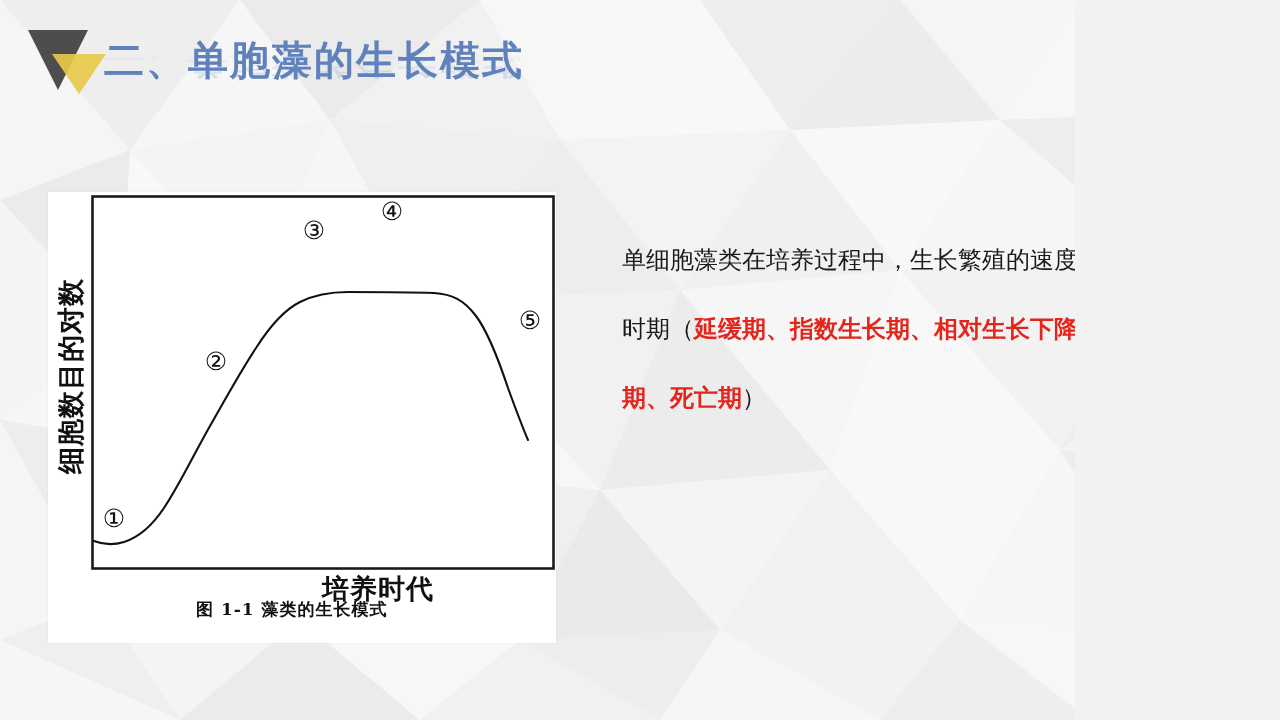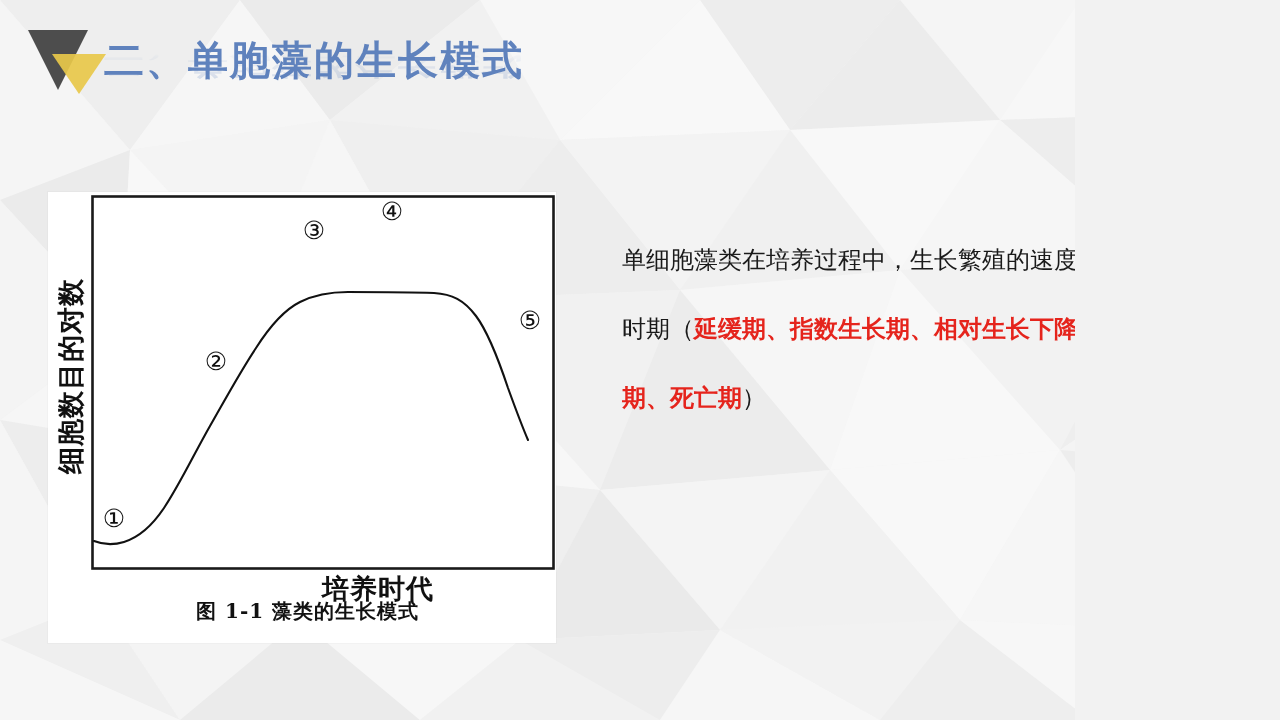--- a/index.html
+++ b/index.html
@@ -93,21 +93,21 @@
   #chart-svg {
     position: absolute;
     left: 0; top: 0;
   }
 
   #figure-caption {
     position: absolute;
     left: 148px;
     top: 406px;
     font-family: "DejaVu Serif", "Liberation Serif", serif;
-    font-size: 20px;
+    font-size: 17px;
     font-weight: 700;
     color: #111111;
     white-space: nowrap;
     letter-spacing: 1px;
   }
 
   
   #body-text {
     position: absolute;
     left: 622px;

